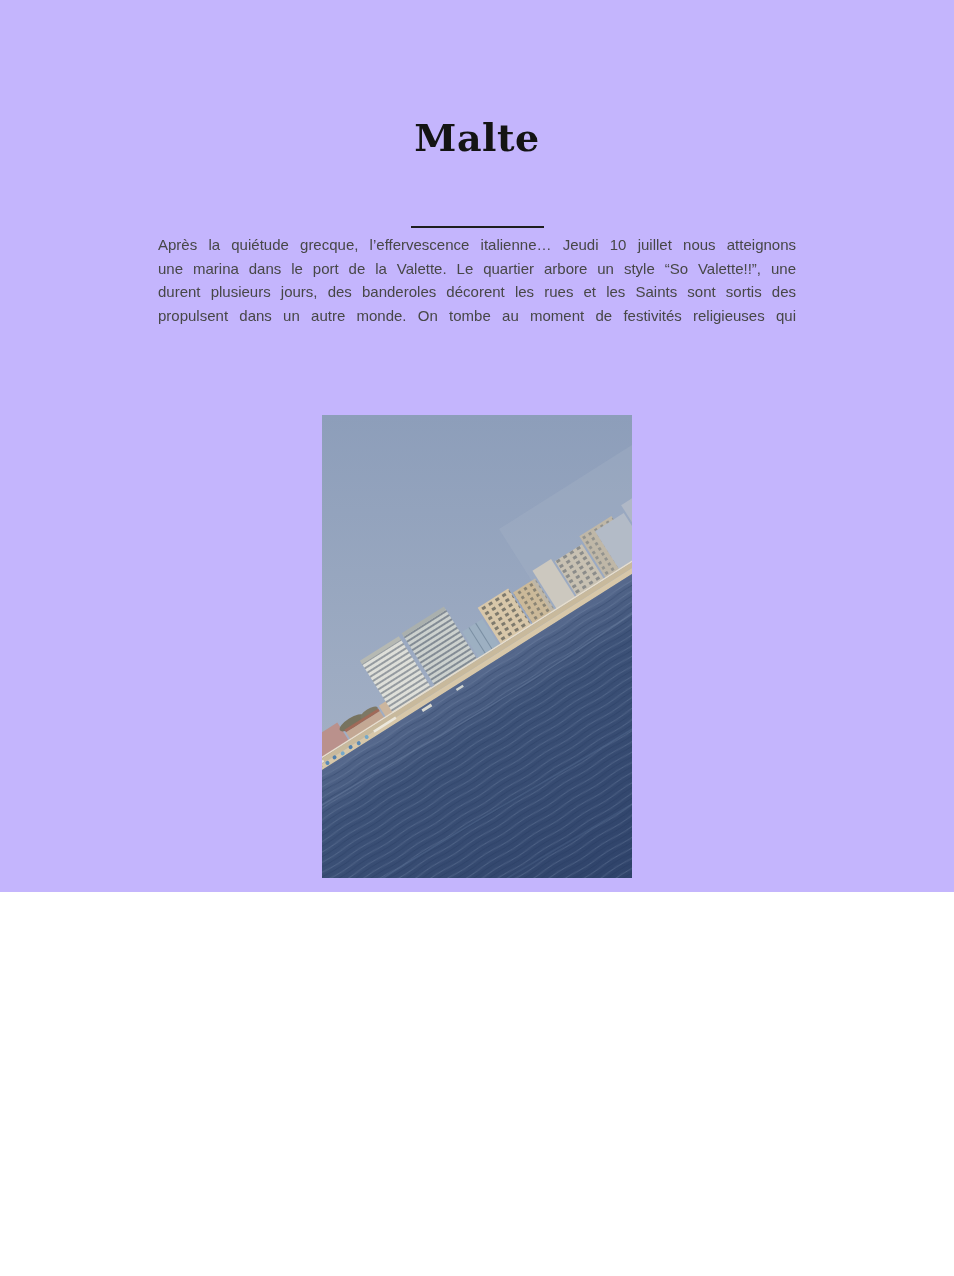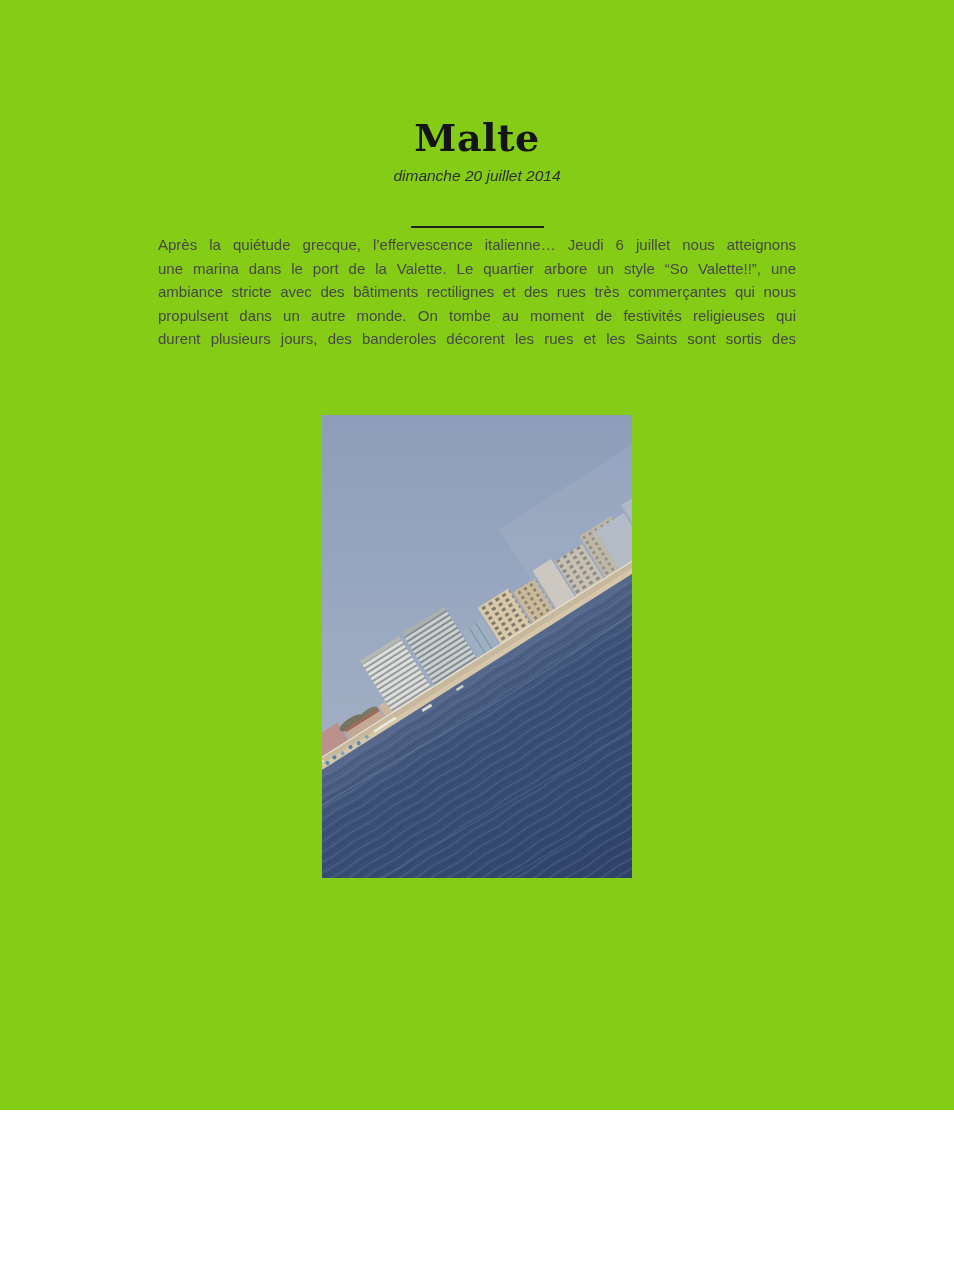--- a/index.html
+++ b/index.html
@@ -1,19 +1,19 @@
 <!DOCTYPE html>
 <html><head>
 <meta charset="utf-8">
 <style>
   html,body{margin:0;padding:0;background:#ffffff;}
   .page{
     position:relative;
-    width:954px;height:1110px;
-    background:#84cc16;
+    width:954px;height:892px;
+    background:#c4b5fd;
     overflow:hidden;
     font-family:"Liberation Sans",sans-serif;
   }
   .title{
     position:absolute;top:116px;left:0;width:954px;
     margin:0;
     text-align:center;
     font-family:"DejaVu Serif",serif;
     font-weight:700;
     font-size:38px;
@@ -65,30 +65,28 @@
     color:#4f4f4f;
   }
 </style>
 </head>
 <body>
 
 <div class="page">
 
   <h1 class="title">Malte</h1>
 
-  <div class="subtitle">dimanche 20 juillet 2014</div>
 
   <div class="rule"></div>
 
   <div class="paragraph">
-    <div class="pline">Après la quiétude grecque, l’effervescence italienne… Jeudi 6 juillet nous atteignons</div>
+    <div class="pline">Après la quiétude grecque, l’effervescence italienne… Jeudi 10 juillet nous atteignons</div>
     <div class="pline">une marina dans le port de la Valette. Le quartier arbore un style “So Valette!!”, une</div>
-    <div class="pline">ambiance stricte avec des bâtiments rectilignes et des rues très commerçantes qui nous</div>
+    <div class="pline">durent plusieurs jours, des banderoles décorent les rues et les Saints sont sortis des</div>
     <div class="pline">propulsent dans un autre monde. On tombe au moment de festivités religieuses qui</div>
-    <div class="pline">durent plusieurs jours, des banderoles décorent les rues et les Saints sont sortis des</div>
   </div>
 
   <figure class="photo">
     <svg width="310" height="463" viewBox="0 0 310 463" xmlns="http://www.w3.org/2000/svg">
       <defs>
         <linearGradient id="skyG" x1="0" y1="0" x2="0" y2="1">
           <stop offset="0" stop-color="#8d9eba"></stop>
           <stop offset="0.55" stop-color="#9dabc2"></stop>
           <stop offset="1" stop-color="#aab5c7"></stop>
         </linearGradient>

